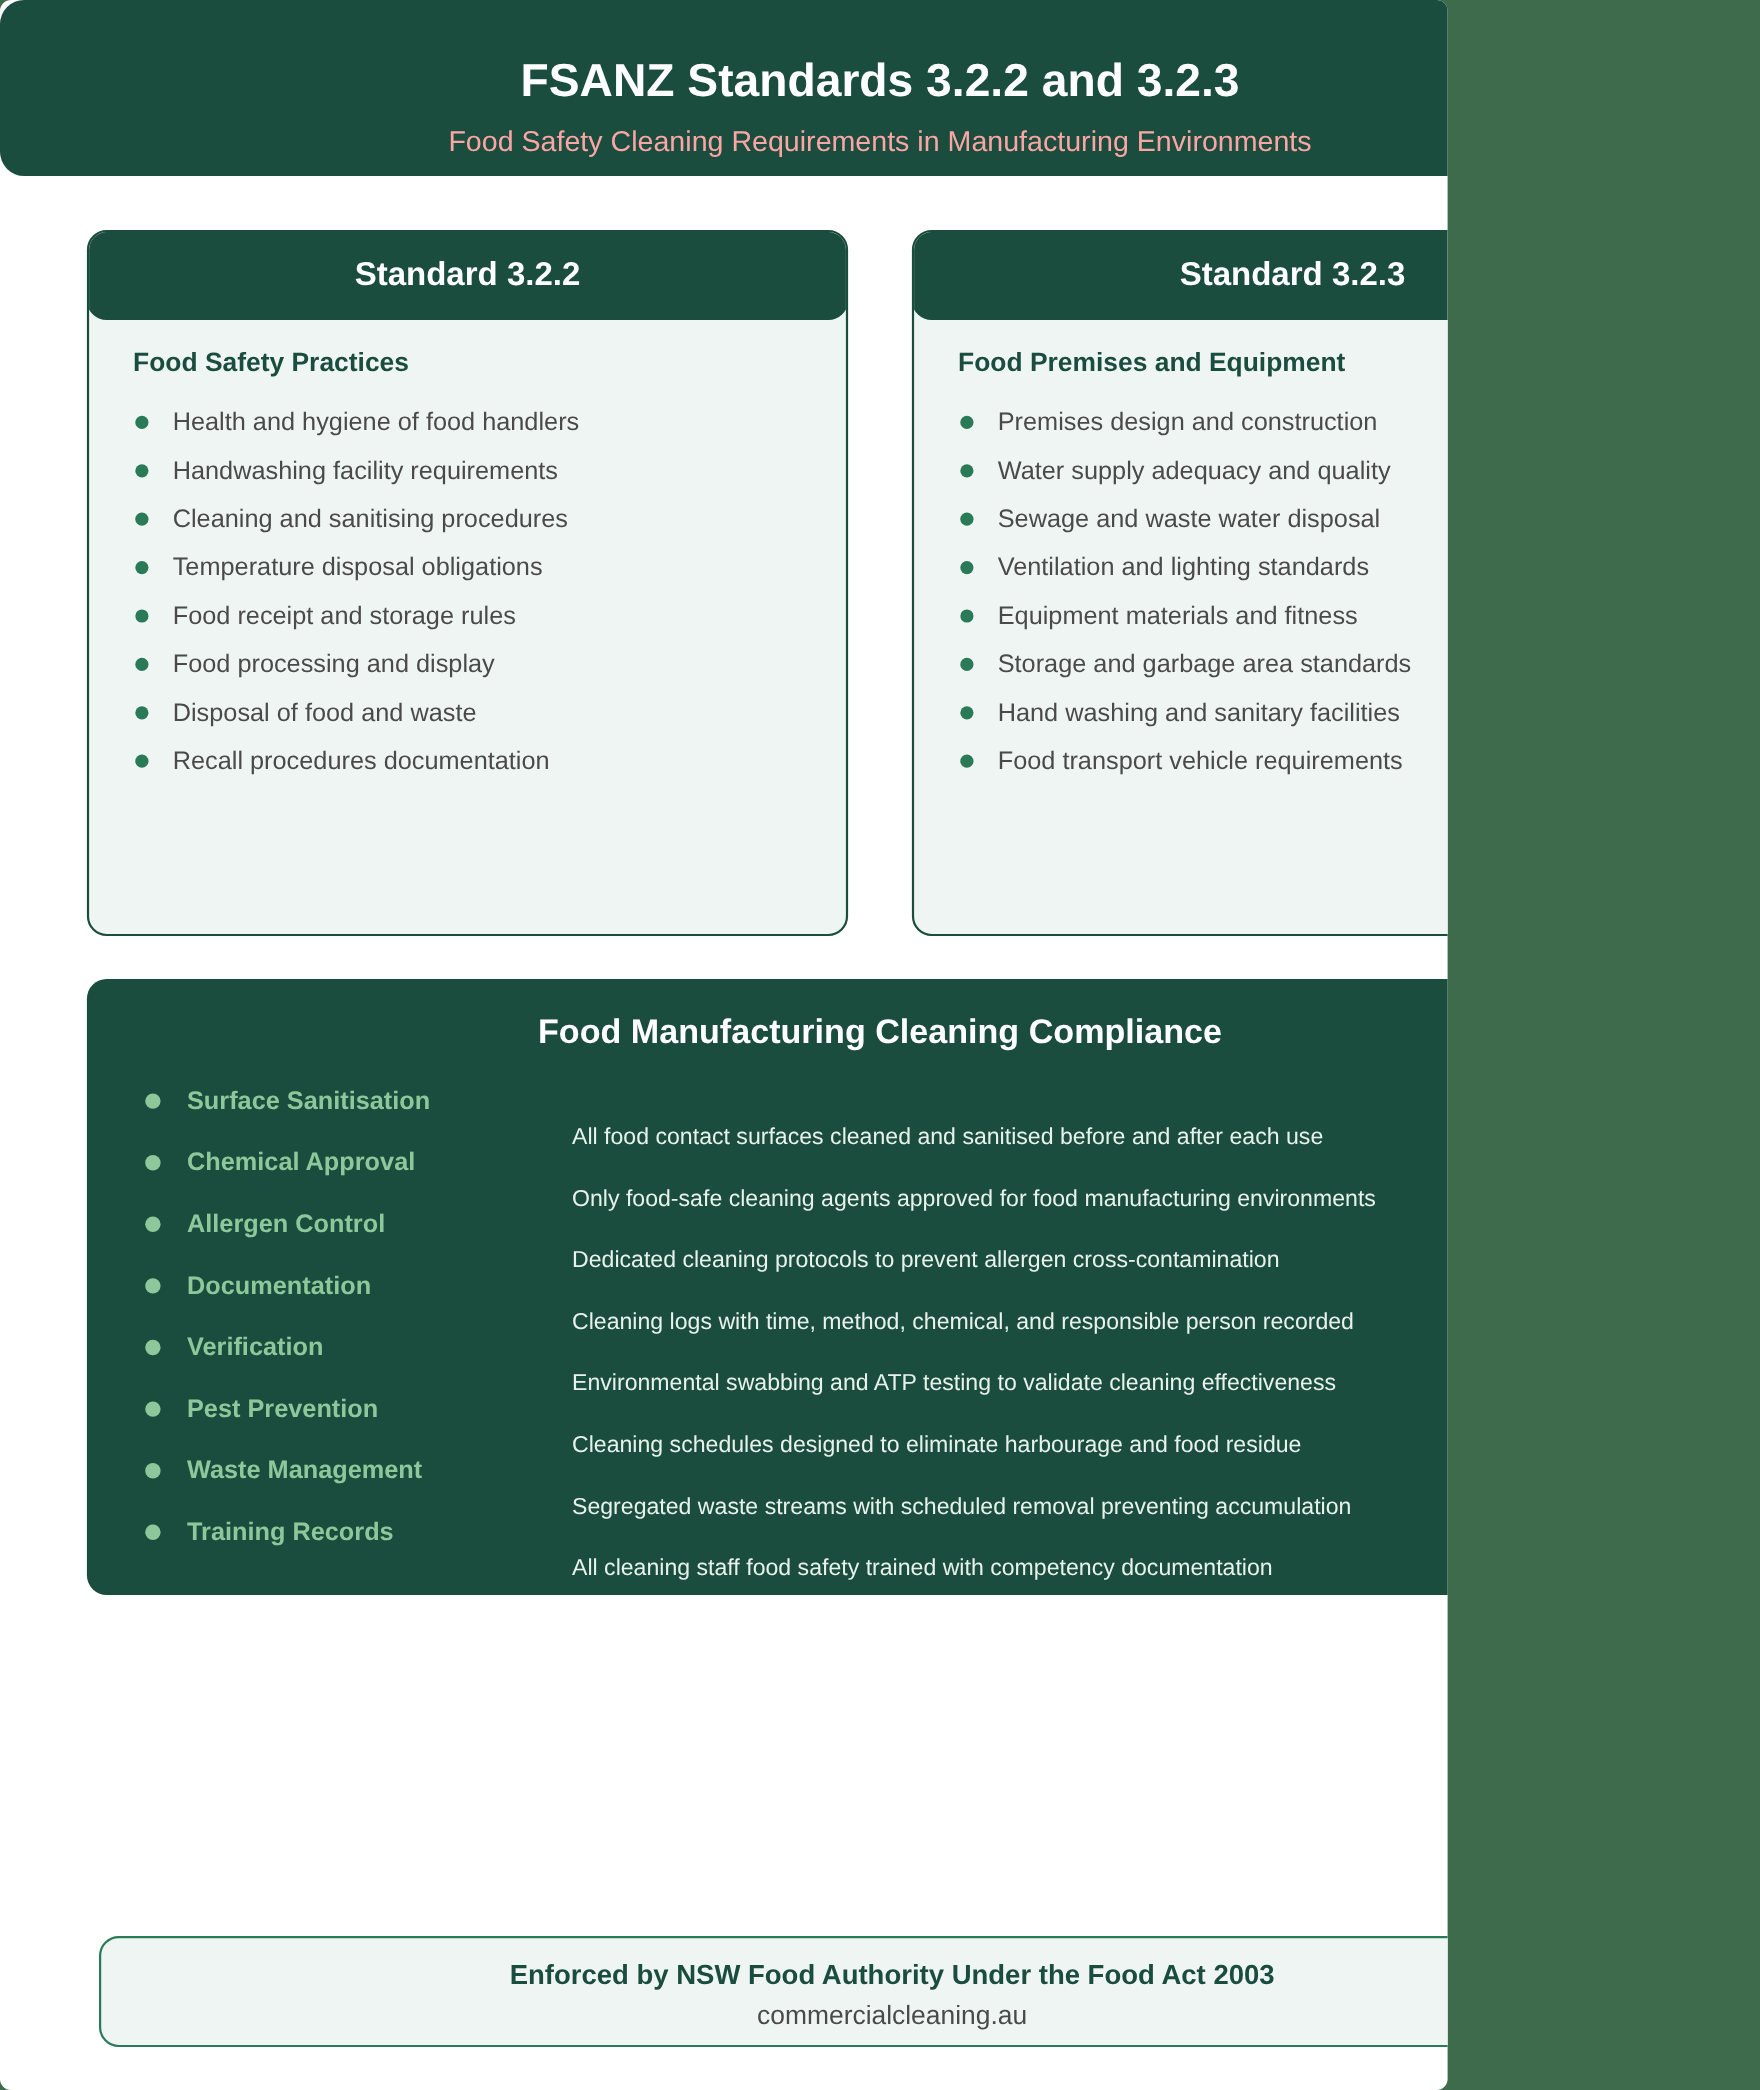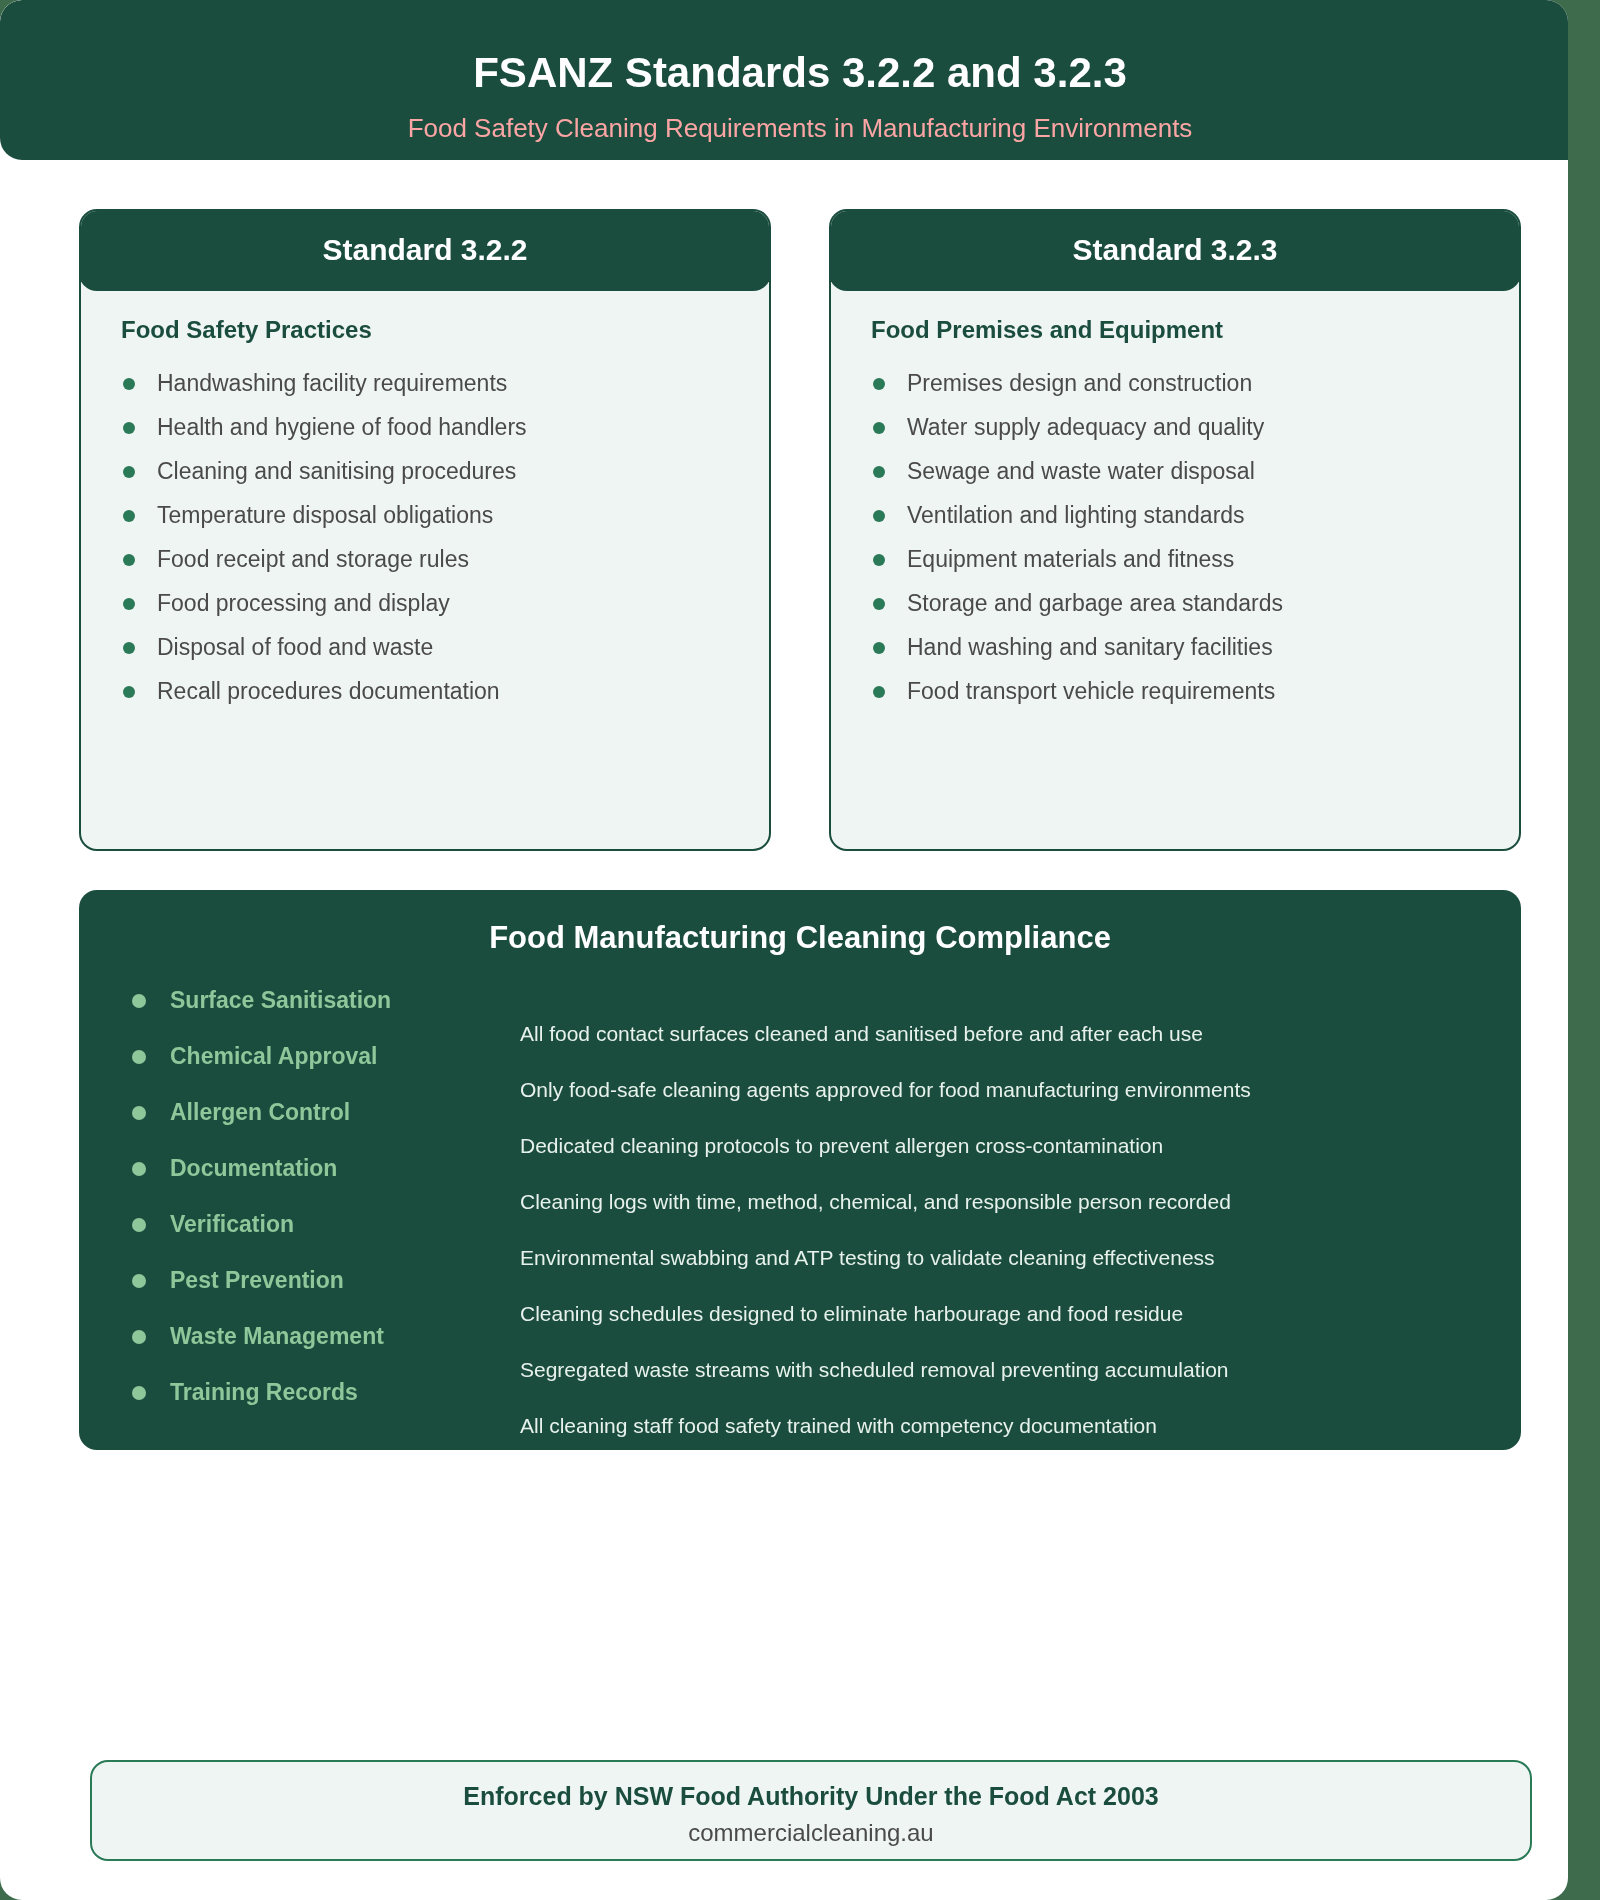--- a/index.html
+++ b/index.html
@@ -4,23 +4,23 @@
 <style>
   * { box-sizing: border-box; margin: 0; padding: 0; }
   html, body { width: 1600px; height: 1900px; }
   body {
     background: #3e6b4c;
     font-family: "Liberation Sans", sans-serif;
     overflow: hidden;
   }
   .page {
     position: absolute; left: 0; top: 0;
-    width: 1568px; height: 1900px;
+    width: 1316px; height: 1900px;
     background: #ffffff;
-    border-radius: 22px;
+    border-radius: 10px;
     overflow: hidden;
   }
   .header {
     position: absolute; left: 0; top: 0;
     width: 1600px; height: 160px;
     background: #1b4d3e;
     border-radius: 22px;
     text-align: center;
   }
   .header-title {
@@ -134,22 +134,22 @@
 
   <header class="header">
     <h1 class="header-title">FSANZ Standards 3.2.2 and 3.2.3</h1>
     <div class="header-subtitle">Food Safety Cleaning Requirements in Manufacturing Environments</div>
   </header>
 
   <section class="std-card left">
     <div class="std-card-head">Standard 3.2.2</div>
     <div class="std-card-subtitle">Food Safety Practices</div>
     <ul class="std-list">
+      <li><span class="dot"></span><span>Health and hygiene of food handlers</span></li>
       <li><span class="dot"></span><span>Handwashing facility requirements</span></li>
-      <li><span class="dot"></span><span>Health and hygiene of food handlers</span></li>
       <li><span class="dot"></span><span>Cleaning and sanitising procedures</span></li>
       <li><span class="dot"></span><span>Temperature disposal obligations</span></li>
       <li><span class="dot"></span><span>Food receipt and storage rules</span></li>
       <li><span class="dot"></span><span>Food processing and display</span></li>
       <li><span class="dot"></span><span>Disposal of food and waste</span></li>
       <li><span class="dot"></span><span>Recall procedures documentation</span></li>
     </ul>
   </section>
 
   <section class="std-card right">

